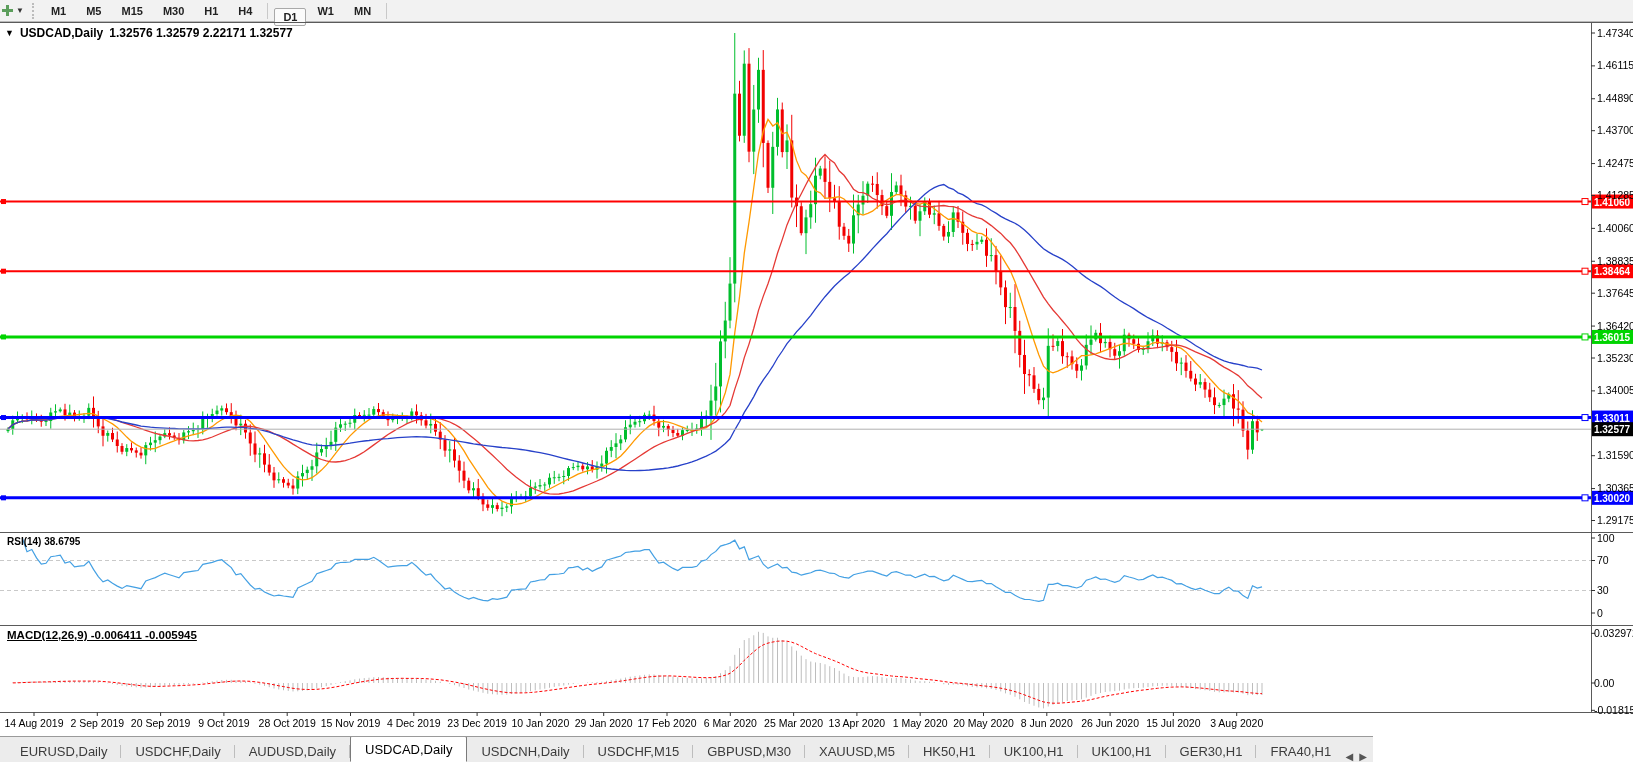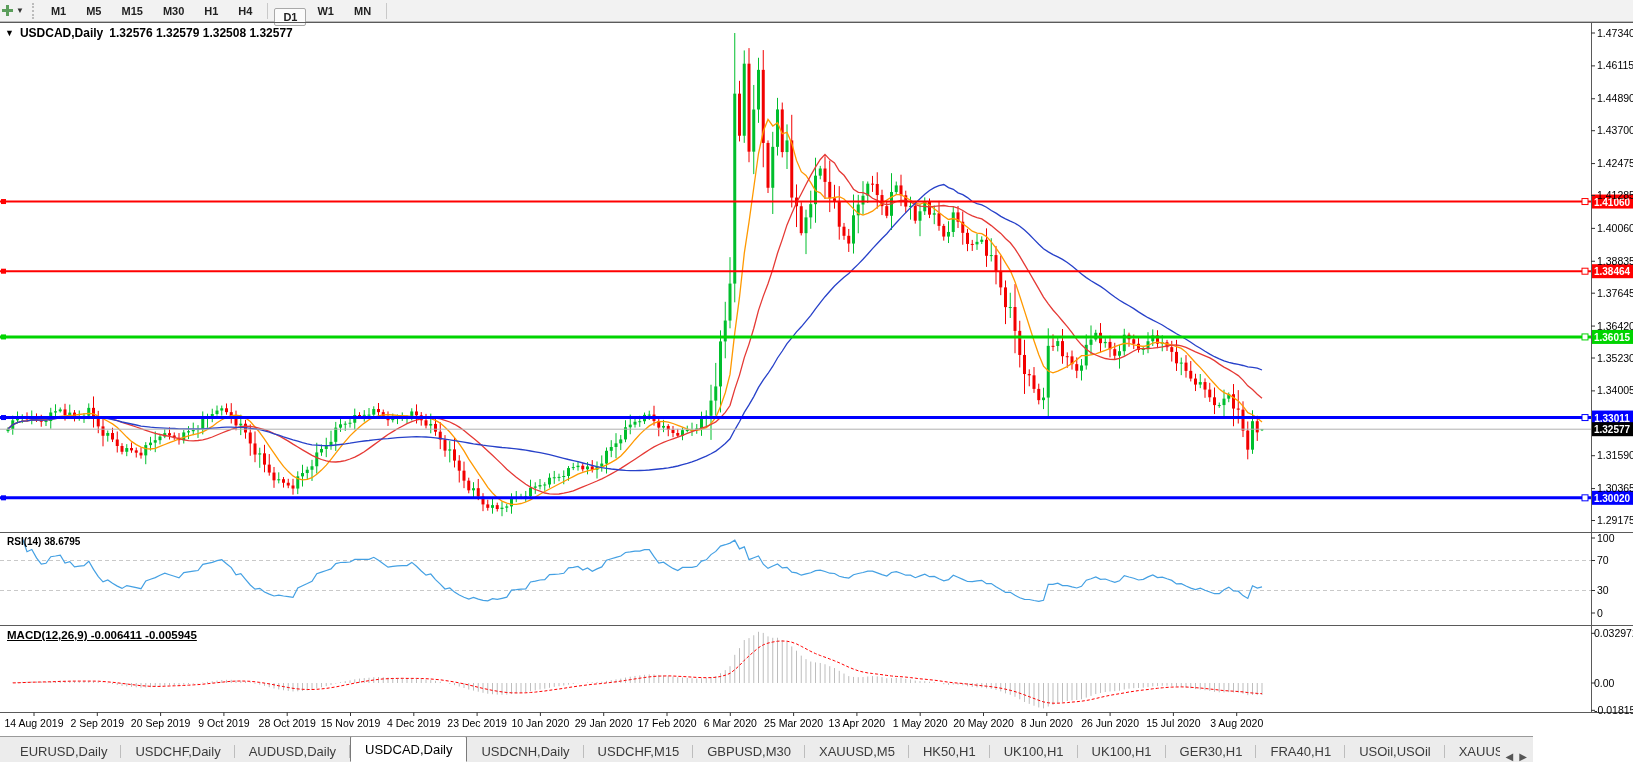--- a/index.html
+++ b/index.html
@@ -22,21 +22,21 @@
 
   
   #chart-svg{position:absolute;left:0;top:0;}
   .panel-title{position:absolute;font-size:12px;font-weight:bold;color:#000;white-space:pre;}
   #chart-title{left:5px;top:26px;display:flex;align-items:center;gap:6px;}
   #chart-title .dd{font-size:9px;}
   #rsi-title{left:7px;top:536px;font-size:10px;}
   #macd-title{left:7px;top:629px;font-size:11.5px;text-decoration:underline;}
 
   
-  #tabbar{position:absolute;left:0;top:736px;width:1533px;height:26px;background:#ececec;
+  #tabbar{position:absolute;left:0;top:736px;width:1373px;height:26px;background:#ececec;
     border-top:1px solid #9a9a9a;display:flex;align-items:flex-end;font-size:13px;color:#3c3c3c;}
   #tablist{display:flex;align-items:flex-end;height:100%;padding-left:6px;overflow:hidden;flex:1;}
   .tab{position:relative;padding:4px 14px 4px 14px;height:22px;display:flex;align-items:center;cursor:default;white-space:nowrap;}
   .tab:not(.active)::after{content:"";position:absolute;right:0;top:5px;height:13px;width:1px;background:#bdbdbd;}
   .tab.active{background:#fff;border:1px solid #7a7a7a;border-bottom:1px solid #fff;height:26px;
     margin-top:-1px;color:#000;z-index:2;border-radius:2px 2px 0 0;}
   #tab-scroll{display:flex;align-items:center;gap:6px;padding:0 6px;color:#555;font-size:10px;}
   #tab-scroll span{cursor:default;}
 </style>
 </head>
@@ -986,21 +986,21 @@
       <text x="1110.1" y="727" font-family="&quot;Liberation Sans&quot;,sans-serif" font-size="10.5" fill="#000" text-anchor="middle">26 Jun 2020</text>
       <line x1="1173.3999999999999" y1="712.5" x2="1173.3999999999999" y2="716" stroke="#333"></line>
       <text x="1173.3999999999999" y="727" font-family="&quot;Liberation Sans&quot;,sans-serif" font-size="10.5" fill="#000" text-anchor="middle">15 Jul 2020</text>
       <line x1="1236.7" y1="712.5" x2="1236.7" y2="716" stroke="#333"></line>
       <text x="1236.7" y="727" font-family="&quot;Liberation Sans&quot;,sans-serif" font-size="10.5" fill="#000" text-anchor="middle">3 Aug 2020</text>
     </svg>
 
   <div id="chart-title" class="panel-title">
     <span class="dd">▼</span>
     <span>USDCAD,Daily</span>
-    <span>1.32576 1.32579 1.32508 1.32577</span>
+    <span>1.32576 1.32579 2.22171 1.32577</span>
   </div>
   <div id="rsi-title" class="panel-title">RSI(14) 38.6795</div>
   <div id="macd-title" class="panel-title">MACD(12,26,9) -0.006411 -0.005945</div>
 
   <div id="tabbar">
     <div id="tablist">
         <div class="tab">EURUSD,Daily</div>
         <div class="tab">USDCHF,Daily</div>
         <div class="tab">AUDUSD,Daily</div>
         <div class="tab active">USDCAD,Daily</div>

